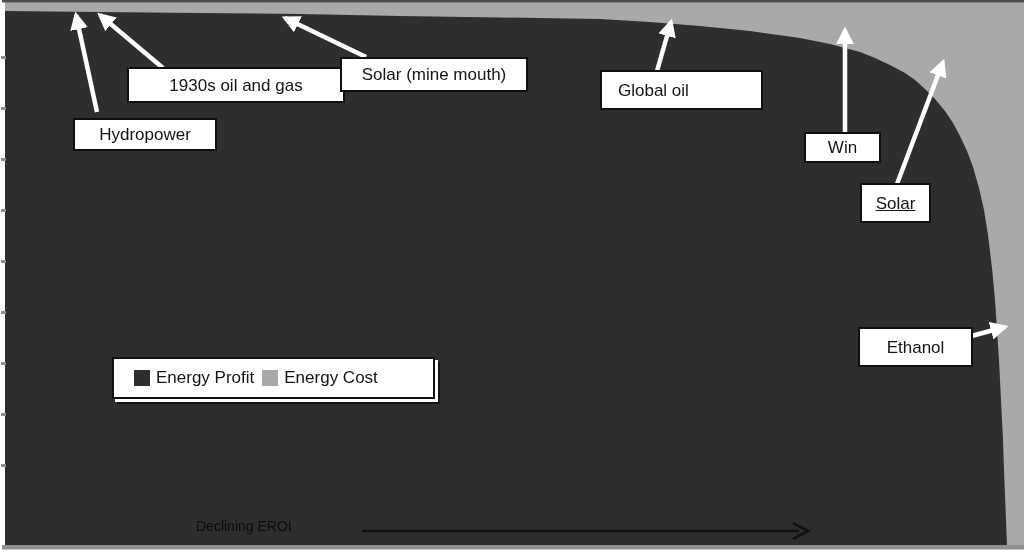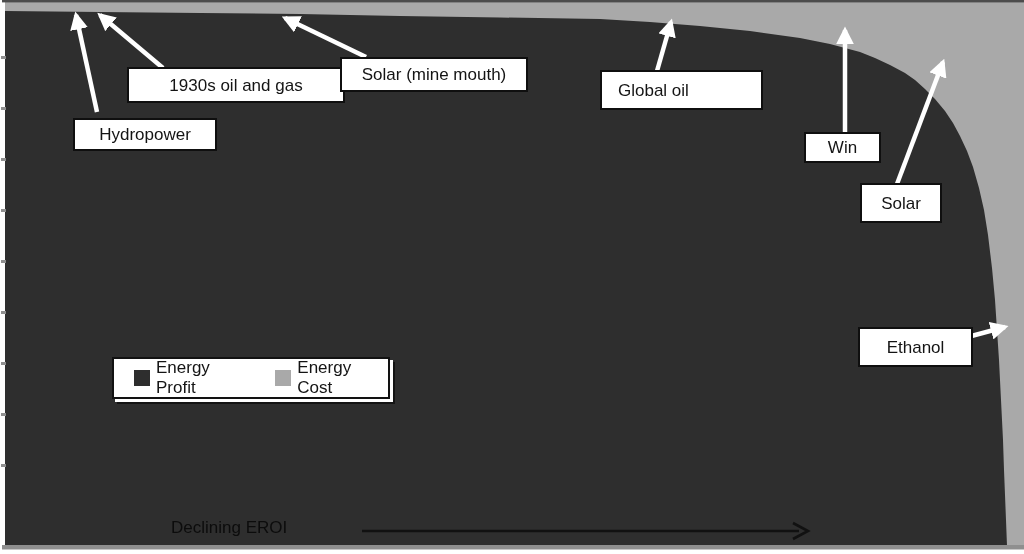--- a/index.html
+++ b/index.html
@@ -12,34 +12,34 @@
     position:absolute;box-sizing:border-box;background:#ffffff;
     border:2px solid #0f0f0f;color:#141414;font-size:17px;
     display:flex;align-items:center;justify-content:center;
     white-space:nowrap;line-height:1;
   }
   #ann-hydropower{left:73px;top:110px;width:144px;height:33px;margin-top:8px;}
   #ann-oil1930s{left:127px;top:67px;width:218px;height:36px;}
   #ann-coal{left:340px;top:57px;width:188px;height:35px;}
   #ann-globaloil{left:600px;top:70px;width:163px;height:40px;justify-content:flex-start;padding-left:16px;}
   #ann-win{left:804px;top:132px;width:77px;height:31px;}
-  #ann-solar{left:860px;top:183px;width:82px;height:40px;}
+  #ann-solar{left:860px;top:183px;width:71px;height:40px;text-decoration:underline;}
   #ann-ethanol{left:858px;top:327px;width:115px;height:40px;}
   .legend{
-    position:absolute;left:112px;top:357px;width:278px;height:42px;
+    position:absolute;left:112px;top:357px;width:323px;height:42px;
     box-sizing:border-box;background:#ffffff;border:2px solid #121212;
     box-shadow:3px 3px 0 0 #ffffff,5px 5px 0 0 #141414;
     display:flex;align-items:center;padding-left:20px;
     color:#141414;font-size:17px;
   }
   .legend-item{display:flex;align-items:center;}
-  .legend-item + .legend-item{margin-left:24px;}
+  .legend-item + .legend-item{margin-left:8px;}
   .legend-swatch{width:16px;height:16px;margin-right:6px;flex:0 0 auto;}
   .x-arrow-label{
-    position:absolute;left:171px;top:518px;color:#0c0c0c;font-size:17px;
+    position:absolute;left:196px;top:518px;color:#0c0c0c;font-size:14px;
     white-space:nowrap;line-height:1.2;
   }
 </style>
 </head>
 <body>
 
 <div class="stage">
 
   <svg class="chart-svg" viewBox="0 0 1024 554" xmlns="http://www.w3.org/2000/svg">
     <defs>

